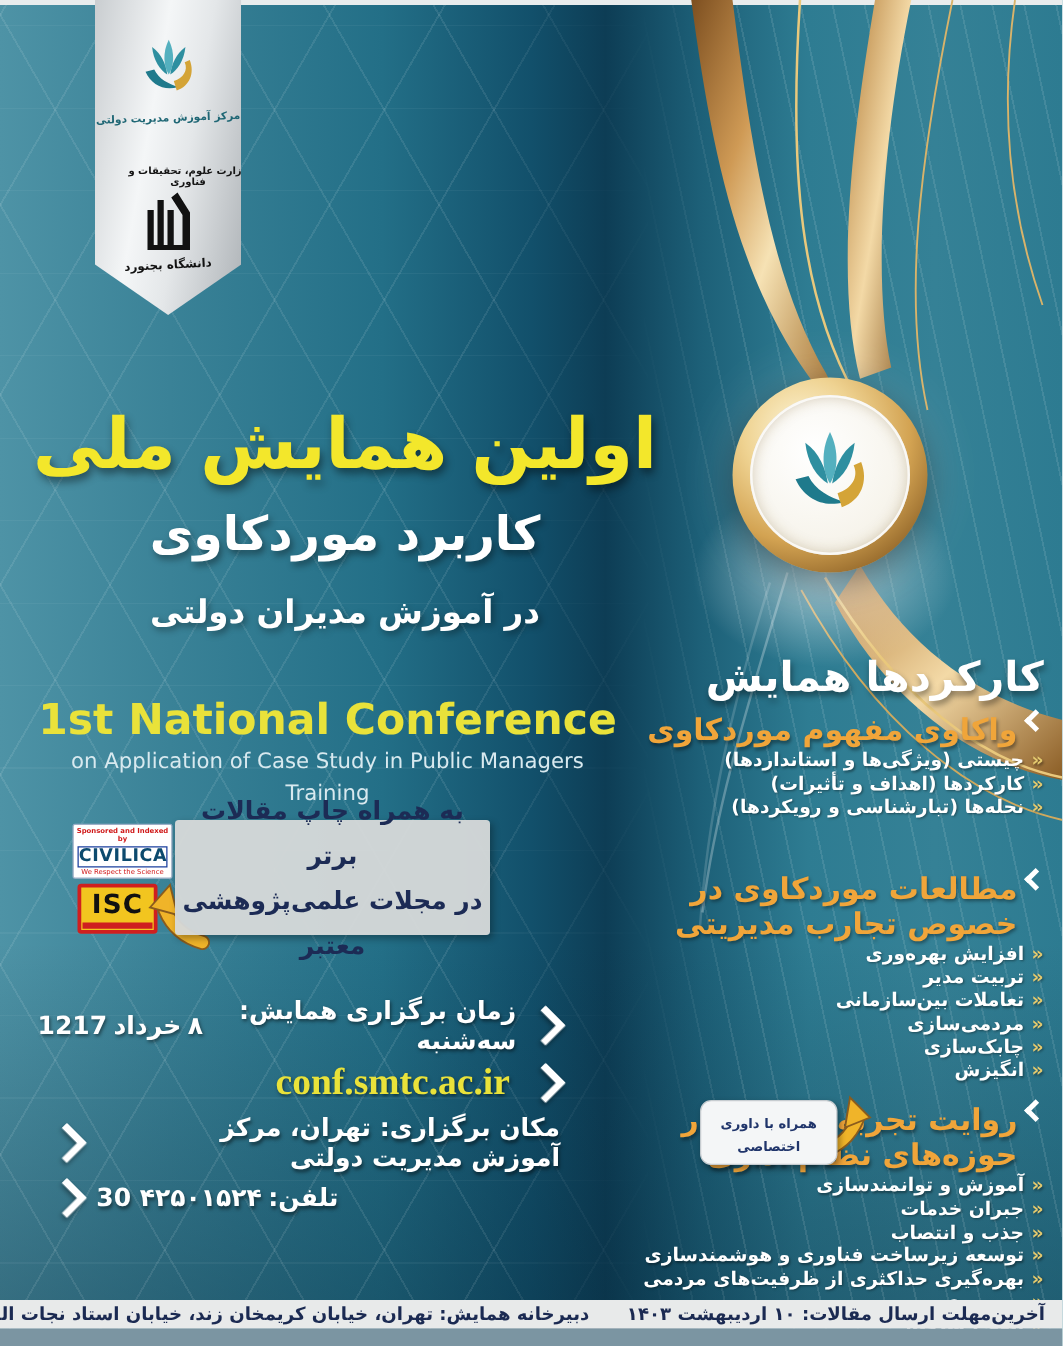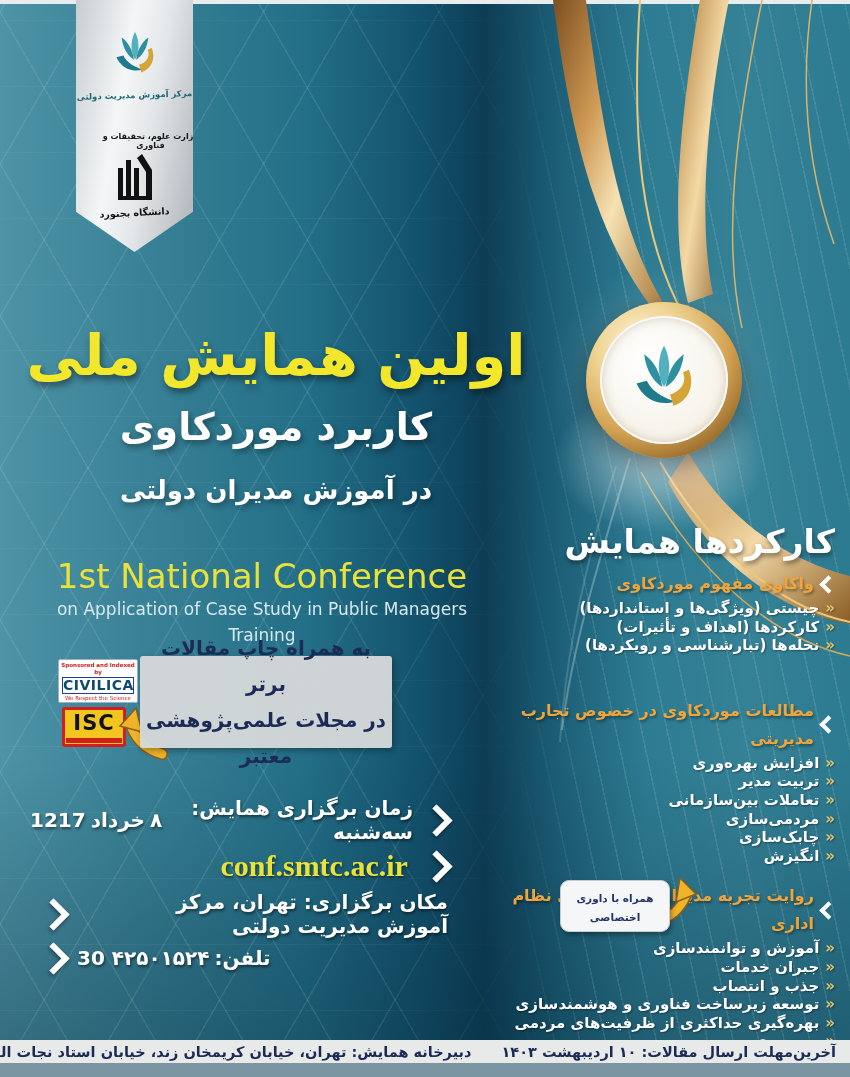--- a/index.html
+++ b/index.html
@@ -49,21 +49,21 @@
 
   
   .title-block{position:absolute;left:24px;top:316px;width:504px;text-align:center;direction:rtl;}
   .t-main{font-size:56px;font-weight:bold;color:#f3e72b;line-height:80px;
     text-shadow:2px 4px 7px rgba(0,0,0,.45);}
   .t-sub1{font-size:38px;font-weight:bold;color:#ffffff;line-height:62px;
     text-shadow:2px 3px 6px rgba(0,0,0,.4);}
   .t-sub2{font-size:26px;font-weight:bold;color:#ffffff;line-height:64px;
     text-shadow:2px 3px 6px rgba(0,0,0,.4);}
   .en-block{position:absolute;left:24px;top:556px;width:476px;text-align:center;}
-  .en-main{font-size:34px;font-weight:normal;color:#e9e23a;line-height:40px;}
+  .en-main{font-size:34px;font-weight:bold;color:#e9e23a;line-height:40px;}
   .en-sub{font-size:17px;color:#d8e9ef;line-height:26px;}
 
   
   .civilica{position:absolute;left:58px;top:659px;width:78px;height:42px;background:#fff;
     border:1px solid #9db0c8;border-radius:2px;text-align:center;overflow:hidden;}
   .civ-top{font-size:5.5px;color:#d01818;font-weight:bold;line-height:7px;margin-top:2px;}
   .civ-name{font-size:14px;font-weight:bold;color:#0c4a6e;line-height:15px;letter-spacing:.5px;
     border:1px solid #1a3f9e;margin:1px 3px 0 3px;}
   .civ-bot{font-size:5.5px;color:#d01818;line-height:8px;}
   .isc{position:absolute;left:62px;top:707px;width:64px;height:40px;background:#f2c51f;
@@ -73,21 +73,21 @@
   .note-box{position:absolute;left:140px;top:656px;width:252px;height:92px;
     background:rgba(213,216,217,.96);border-radius:3px;box-shadow:2px 3px 6px rgba(0,0,0,.3);
     display:flex;flex-direction:column;justify-content:center;text-align:center;direction:rtl;}
   .note-box div{font-size:20px;font-weight:bold;color:#1c2b55;line-height:36px;}
   .spon-arrow{position:absolute;left:116px;top:698px;}
 
   
   .topics{position:absolute;right:15px;top:516px;width:334px;direction:rtl;text-align:right;}
   .topics-heading{font-size:33px;font-weight:bold;color:#fff;line-height:52px;
     text-shadow:1px 3px 5px rgba(0,0,0,.45);margin-bottom:2px;}
-  .topic-title{display:flex;align-items:center;gap:8px;font-size:16px;font-weight:bold;
+  .topic-title{display:flex;gap:8px;font-size:24px;font-weight:bold;
     color:#f0a53a;line-height:28px;text-shadow:1px 2px 3px rgba(0,0,0,.4);}
   .topic-items{margin-top:1px;}
   .topic-item{display:flex;align-items:baseline;gap:6px;font-size:15px;font-weight:bold;
     color:#fff;line-height:18.6px;text-shadow:1px 1px 2px rgba(0,0,0,.4);}
   .marker{color:#e3c96e;font-size:15px;}
   .g2{margin-top:42px;}
   .g3{margin-top:17px;}
   .chev-l{display:inline-block;width:9px;height:9px;border-top:4px solid #fff;
     border-right:4px solid #fff;transform:rotate(-135deg);flex:0 0 auto;}
 

